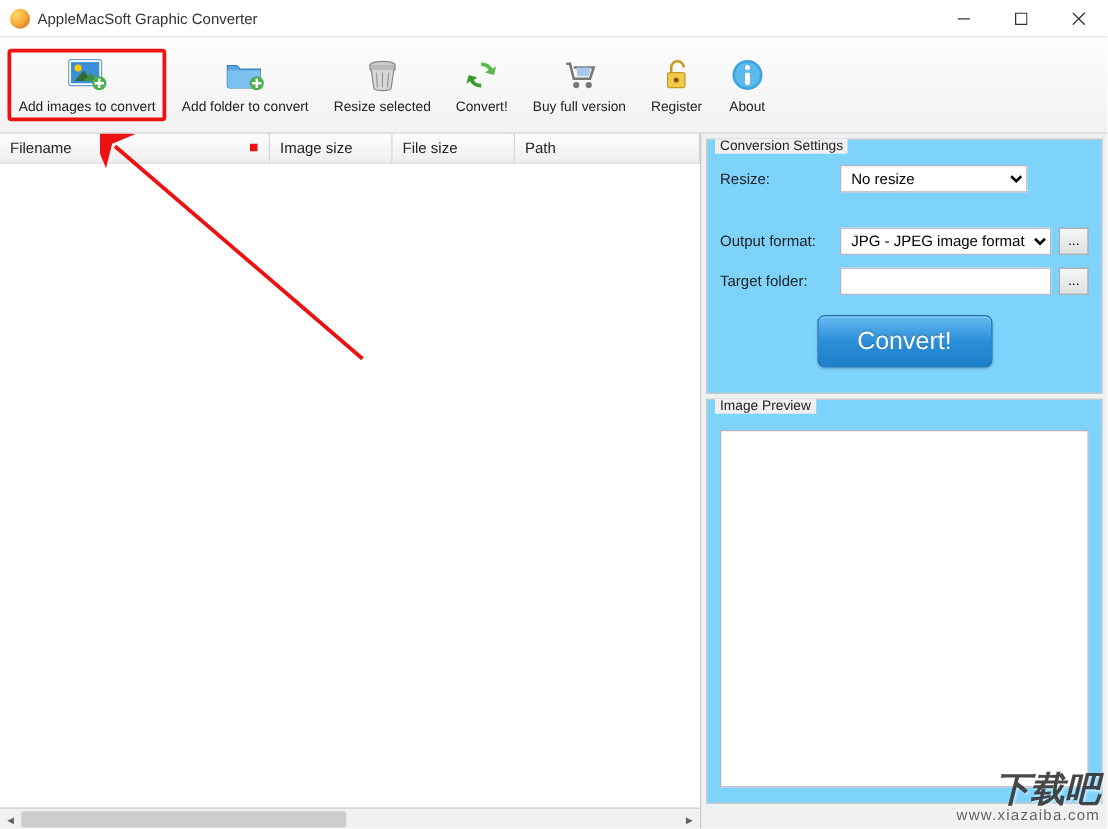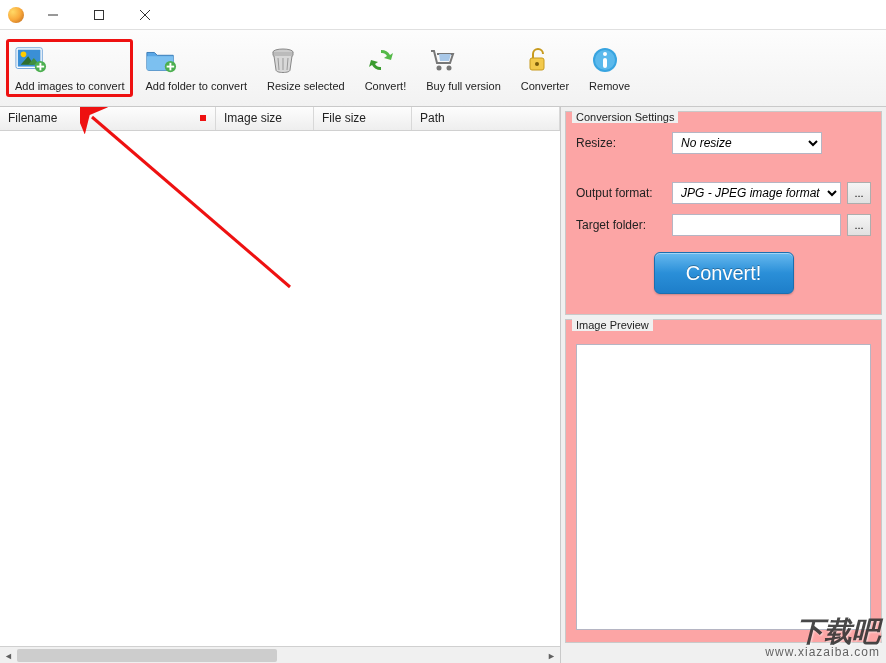--- a/index.html
+++ b/index.html
@@ -6,57 +6,58 @@
 body { font-family: "Segoe UI", Tahoma, sans-serif; font-size: 12px; background: #fff; width: 886px; height: 663px; overflow: hidden; position: relative; }
 
 .titlebar { height: 30px; background: #fff; display: flex; align-items: center; border-bottom: 1px solid #e0e0e0; }
 .titlebar .app-icon { width: 16px; height: 16px; margin: 0 6px 0 8px; background: radial-gradient(circle at 30% 30%, #ffd966, #f9a93b, #b8621b); border-radius: 50%; }
 .titlebar .title { flex: 1; color: #333; font-size: 12px; }
 .win-btns { display: flex; height: 100%; }
 .win-btn { width: 46px; display: flex; align-items: center; justify-content: center; color: #333; font-family: Arial; }
 .win-btn svg { width: 10px; height: 10px; }
 
 .toolbar { height: 77px; background: linear-gradient(#fdfdfd, #f2f2f2); border-bottom: 1px solid #c9c9c9; display: flex; align-items: center; padding: 0 6px; gap: 4px; }
-.tbtn { display: flex; flex-direction: column; align-items: flex-start; justify-content: center; padding: 4px 8px; border-radius: 3px; cursor: default; }
+.tbtn { display: flex; flex-direction: column; align-items: center; justify-content: center; padding: 4px 8px; border-radius: 3px; cursor: default; }
 .tbtn .ticon { width: 32px; height: 32px; margin-bottom: 4px; display: flex; align-items: center; justify-content: center; }
 .tbtn .tlabel { font-size: 11px; color: #222; white-space: nowrap; }
 .highlight-box { border: 3px solid #e11; padding: 2px 6px; }
 
 .content { display: flex; height: calc(663px - 30px - 77px); }
 .left-pane { width: 570px; border-right: 1px solid #c9c9c9; display: flex; flex-direction: column; position: relative; }
 .table-head { height: 24px; background: linear-gradient(#fdfdfd,#eee); border-bottom: 1px solid #d0d0d0; display: flex; }
 .th { border-right: 1px solid #d8d8d8; padding: 4px 8px; font-size: 12px; color: #222; overflow: hidden; }
 .table-body { flex: 1; background: #fff; overflow: auto; }
 .hscroll { height: 17px; background: #f0f0f0; border-top: 1px solid #d0d0d0; position: relative; }
 .hscroll .thumb { position: absolute; left: 17px; top: 2px; width: 260px; height: 13px; background: #cdcdcd; border-radius: 2px; }
 .hscroll .arrow { position: absolute; top: 0; width: 17px; height: 17px; display: flex; align-items: center; justify-content: center; color: #606060; font-size: 9px; }
 .hscroll .arrow.left { left: 0; }
 .hscroll .arrow.right { right: 0; }
 
 .right-pane { flex: 1; background: #f0f0f0; display: flex; flex-direction: column; }
-.panel { border: 1px solid #c9c9c9; margin: 4px 4px 0 4px; background: #fca5a5; position: relative; padding: 20px 10px 12px 10px; }
+.panel { border: 1px solid #c9c9c9; margin: 4px 4px 0 4px; background: #7dd3fc; position: relative; padding: 20px 10px 12px 10px; }
 .panel-title { position: absolute; top: -1px; left: 6px; background: #f0f0f0; padding: 0 4px; font-size: 11px; color: #222; }
 .row { display: flex; align-items: center; margin-bottom: 10px; gap: 6px; }
 .row label { width: 90px; font-size: 12px; color: #222; }
-.row select, .row input[type=text] { font-size: 12px; padding: 2px 4px; border: 1px solid #b5b5c3; background: #fff; height: 22px; font-style: italic; }
+.row select, .row input[type=text] { font-size: 12px; padding: 2px 4px; border: 1px solid #b5b5c3; background: #fff; height: 22px; }
 .row .ellipsis { width: 24px; height: 22px; border: 1px solid #adadad; background: linear-gradient(#f5f5f5,#e1e1e1); font-size: 11px; display: flex; align-items: center; justify-content: center; }
 .convert-btn { display: block; margin: 16px auto 8px auto; width: 140px; height: 42px; border-radius: 6px; background: linear-gradient(#67b9ef,#2a8fd8,#1e7ec9); border: 1px solid #1b6fb0; color: #fff; font-size: 20px; font-weight: 500; text-shadow: 0 -1px 0 rgba(0,0,0,.3); box-shadow: inset 0 1px 0 rgba(255,255,255,.4), 0 1px 2px rgba(0,0,0,.2); }
 .preview-body { background: #fff; border: 1px solid #b5b5c3; flex: 1; margin-top: 4px; }
 .panel.preview { flex: 1; display: flex; flex-direction: column; margin-bottom: 20px; }
 
 .annot-arrow { position: absolute; left: 80px; top: 107px; pointer-events: none; z-index: 50; }
 
 .watermark { position: absolute; right: 6px; bottom: 4px; color: rgba(40,40,40,.85); font-family: "SimHei","Microsoft YaHei",sans-serif; font-size: 28px; font-weight: 700; font-style: italic; text-align: right; line-height: 1.05; text-shadow: 1px 1px 2px rgba(255,255,255,.6); pointer-events: none; }
 .watermark .sub { font-size: 12px; font-weight: 400; font-style: normal; letter-spacing: 1px; color: rgba(60,60,60,.8); }
 </style>
 </head>
 <body>
 
 <div class="titlebar">
   <div class="app-icon"></div>
+  <div class="title">AppleMacSoft Graphic Converter</div>
   <div class="win-btns">
     <div class="win-btn">
         <svg viewBox="0 0 10 10">
           <line x1="0" y1="5" x2="10" y2="5" stroke="currentColor" stroke-width="1"></line>
         </svg>
       </div>
     <div class="win-btn">
         <svg viewBox="0 0 10 10">
           <rect x="0.5" y="0.5" width="9" height="9" fill="none" stroke="currentColor" stroke-width="1"></rect>
         </svg>
@@ -137,33 +138,33 @@
   </div>
 
   <div class="tbtn">
     <div class="ticon">
       <svg width="30" height="30" viewBox="0 0 30 30">
           <rect x="8" y="13" width="14" height="12" rx="2" fill="#f3c94b" stroke="#c79a1e"></rect>
           <path d="M11 13V9a5 5 0 0 1 10 0" fill="none" stroke="#c79a1e" stroke-width="2"></path>
           <circle cx="15" cy="19" r="2" fill="#7a5c0a"></circle>
         </svg>
     </div>
-    <div class="tlabel">Converter</div>
+    <div class="tlabel">Register</div>
   </div>
 
   <div class="tbtn">
     <div class="ticon">
       <svg width="30" height="30" viewBox="0 0 30 30">
           <circle cx="15" cy="15" r="12" fill="#38a4e0"></circle>
           <circle cx="15" cy="15" r="10" fill="#5bb9ec"></circle>
           <circle cx="15" cy="9" r="2" fill="#fff"></circle>
           <rect x="13" y="13" width="4" height="10" rx="2" fill="#fff"></rect>
         </svg>
     </div>
-    <div class="tlabel">Remove</div>
+    <div class="tlabel">About</div>
   </div>
 </div>
 
 <div class="content">
   <div class="left-pane">
     <div class="table-head">
       <div class="th" style="width:216px">Filename</div>
       <div class="th" style="width:98px">Image size</div>
       <div class="th" style="width:98px">File size</div>
       <div class="th" style="flex:1">Path</div>

